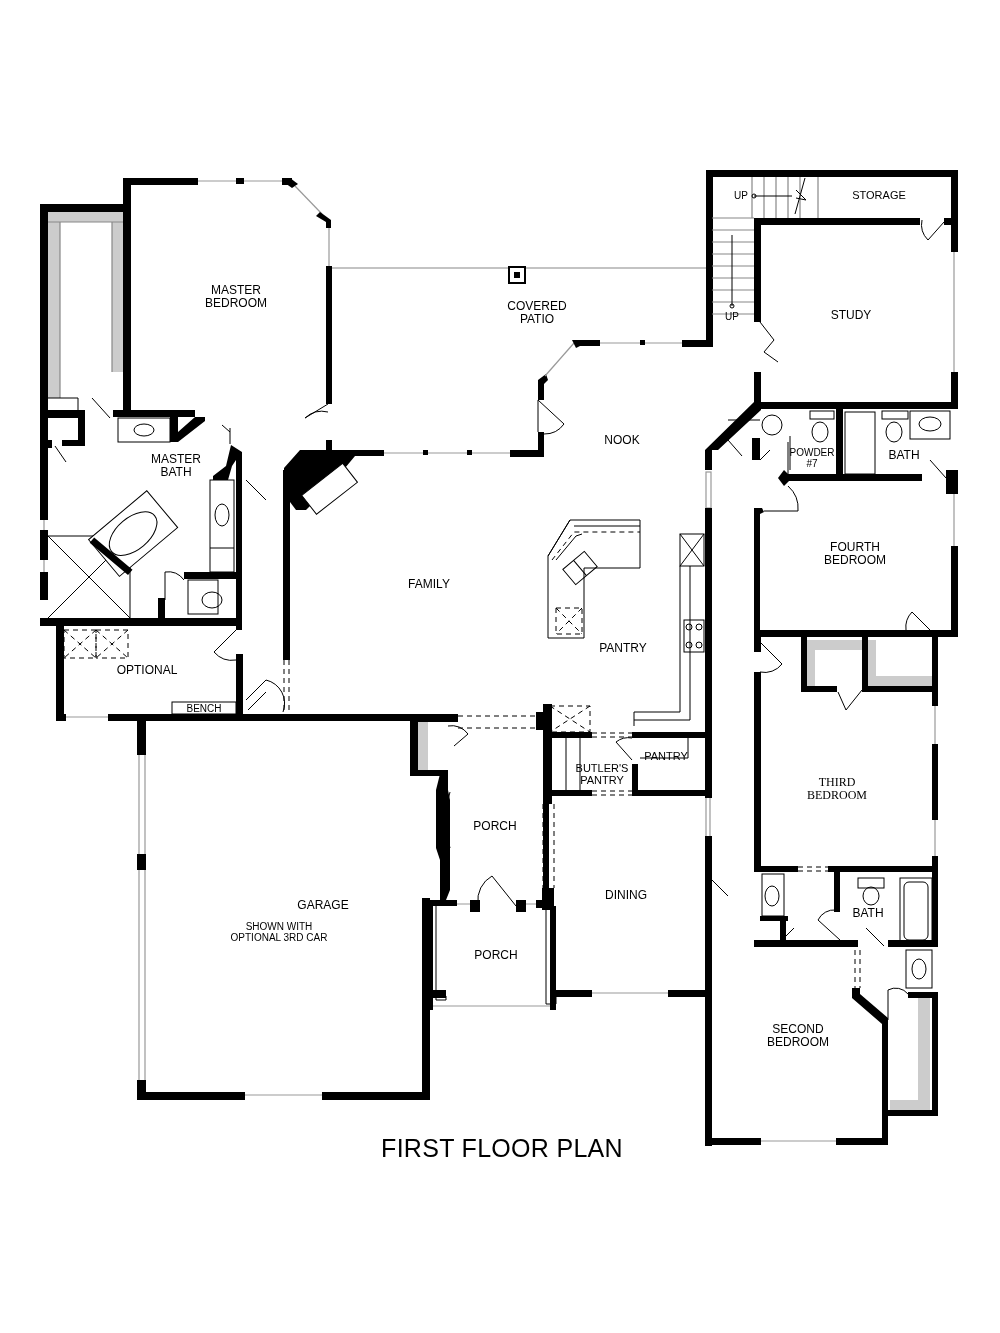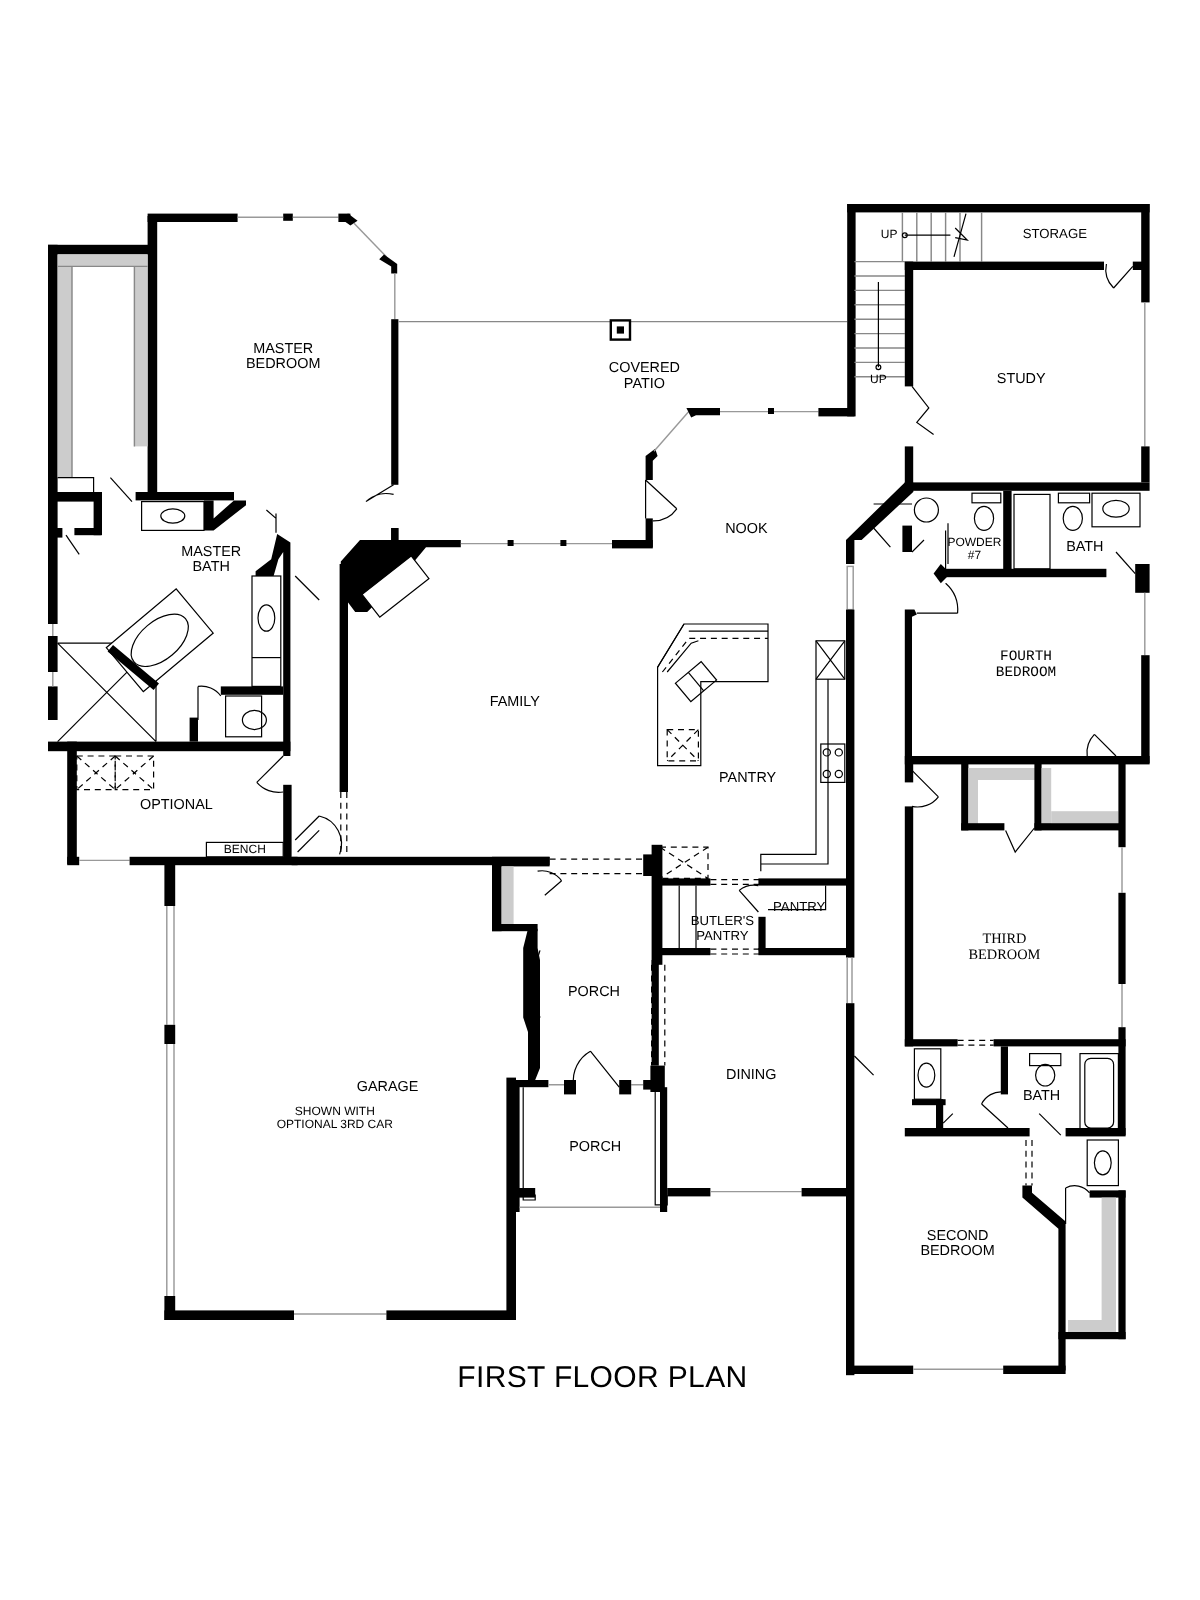--- a/index.html
+++ b/index.html
@@ -351,21 +351,21 @@
 <div class="lbl room" style="left:279px; top:899px;margin-left:44px;">GARAGE</div>
 <div class="lbl tiny" style="left:279px; top:921px;">SHOWN WITH
 OPTIONAL 3RD CAR</div>
 <div class="lbl small" style="left:879px; top:189px;">STORAGE</div>
 <div class="lbl room" style="left:851px; top:309px;">STUDY</div>
 <div class="lbl tiny" style="left:741px; top:190px;">UP</div>
 <div class="lbl tiny" style="left:732px; top:311px;">UP</div>
 <div class="lbl tiny" style="left:812px; top:447px;">POWDER
 #7</div>
 <div class="lbl room" style="left:904px; top:449px;">BATH</div>
-<div class="lbl room" style="left:855px; top:541px;font-family:Liberation Mono, monospace;">FOURTH
+<div class="lbl room" style="left:855px; top:541px;">FOURTH
 BEDROOM</div>
 <div class="lbl room" style="left:837px; top:776px;font-family:Liberation Serif, serif;">THIRD
 BEDROOM</div>
 <div class="lbl room" style="left:868px; top:907px;">BATH</div>
 <div class="lbl room" style="left:798px; top:1023px;">SECOND
 BEDROOM</div>
 
 <div class="title">FIRST FLOOR PLAN</div>
 
 </body></html>

